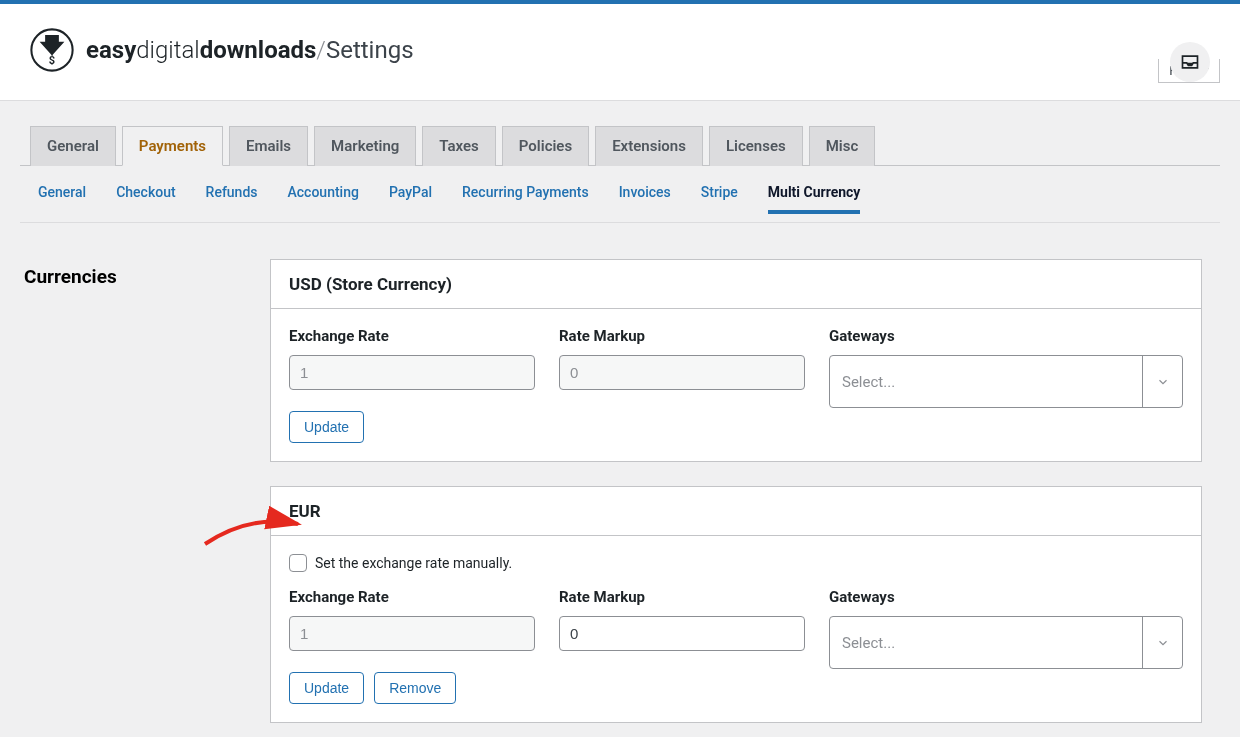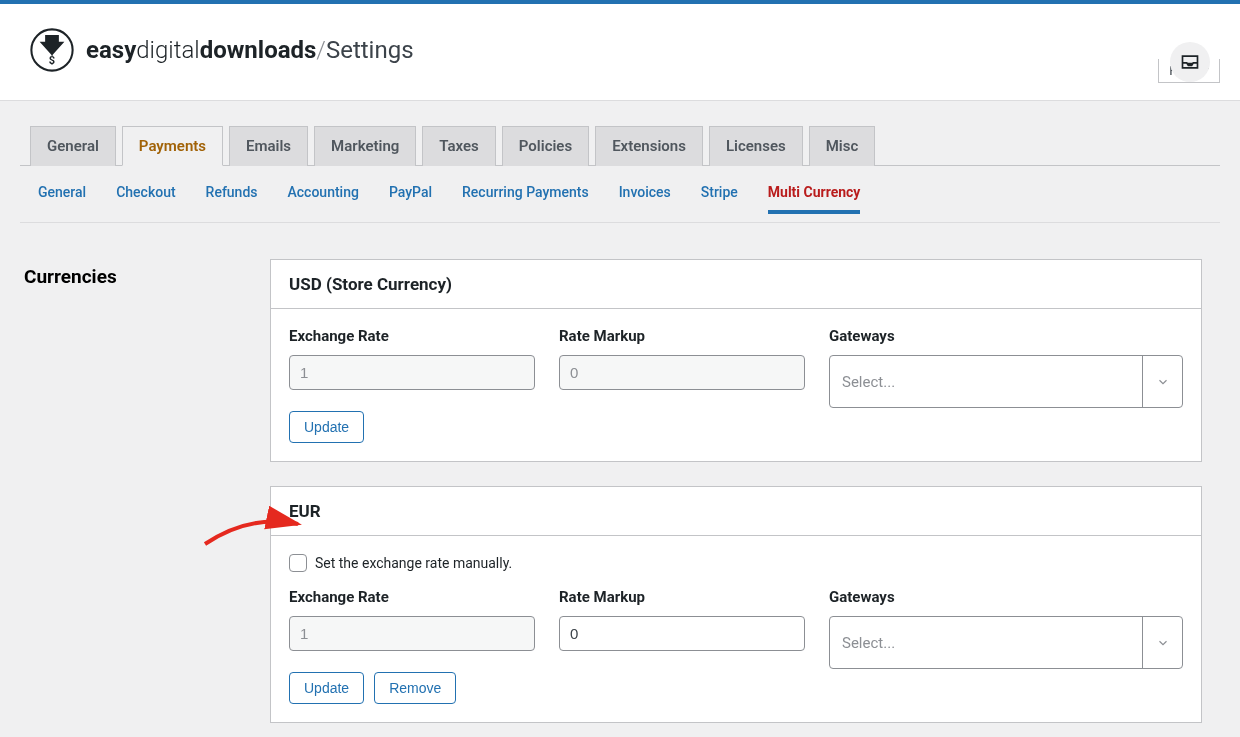--- a/index.html
+++ b/index.html
@@ -118,21 +118,21 @@
   }
   .sub-tab {
     color: #2271b1;
     font-size: 14px;
     font-weight: 500;
     cursor: pointer;
     padding-bottom: 10px;
     border-bottom: 4px solid transparent;
   }
   .sub-tab.active {
-    color: #b91c1c;
+    color: #0f172a;
     font-weight: 700;
     border-bottom-color: #2271b1;
     text-align: center;
   }
   .content {
     display: flex;
     padding: 30px 0 0 0;
     align-items: flex-start;
     position: relative;
   }

